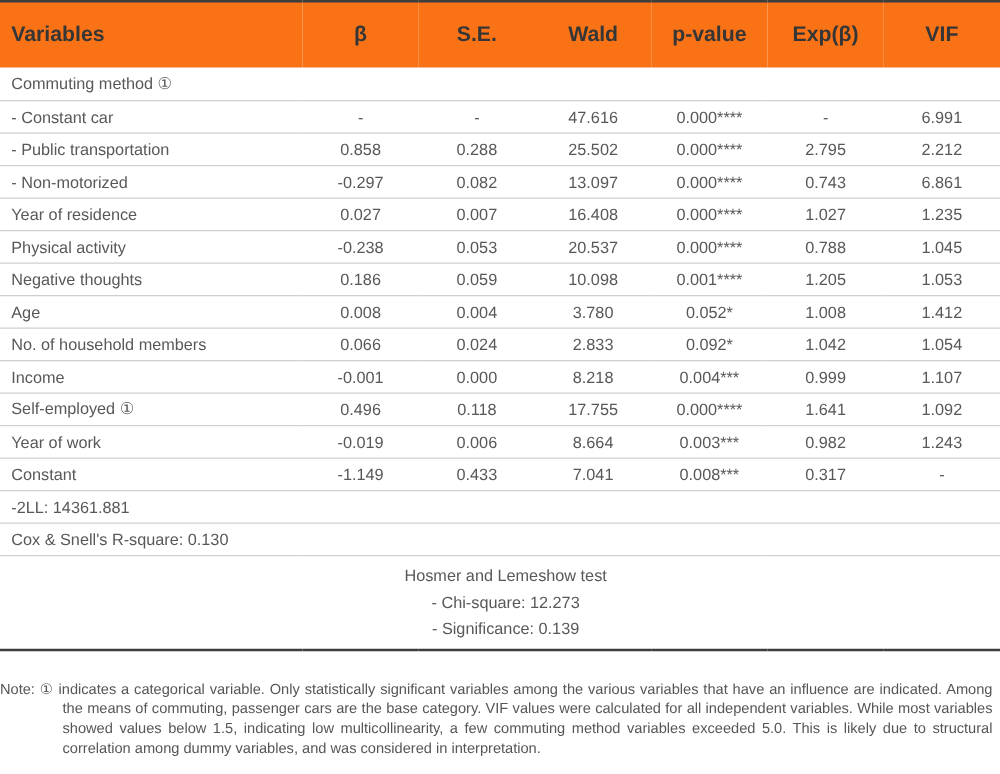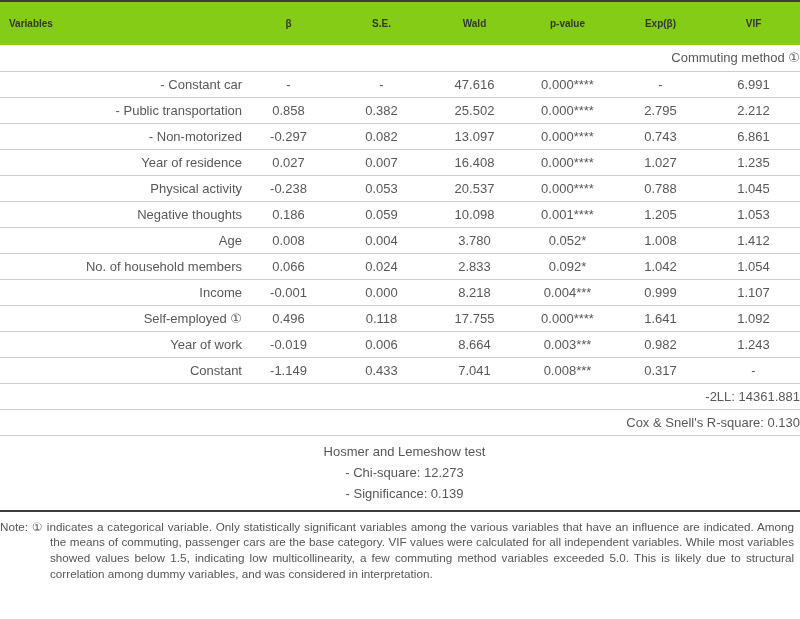--- a/index.html
+++ b/index.html
@@ -14,52 +14,52 @@
     width: 800px;
     border-collapse: collapse;
     table-layout: fixed;
     border-top: 2px solid #3d3d3d;
     border-bottom: 2px solid #3d3d3d;
     font-size: 13px;
   }
   col.c-var { width: 242px; }
   col.c-num { width: 93px; }
   thead th {
-    background: #84cc16;
+    background: #f97316;
     color: #363636;
     font-weight: bold;
     height: 28px;
     padding: 16px;
     text-align: center;
-    font-size: 10px;
+    font-size: 17px;
     vertical-align: middle;
   }
   thead th.h-var { text-align: left; padding-left: 9px; }
   tbody tr { border-top: 1px solid #cfcfcf; }
   tbody tr.first { border-top: none; }
   tbody td {
     height: 26px;
     padding: 0;
     text-align: center;
     vertical-align: middle;
     color: #585858;
   }
   tbody td.var, tbody td.span {
-    text-align: right;
+    text-align: left;
     padding-left: 9px;
   }
   tbody tr.hosmer td {
     height: auto;
     padding: 5px 0 6px 9px;
     line-height: 21px;
     text-align: center;
   }
   .note {
     width: 800px;
-    margin: 7px 0 0 0;
+    margin: 23px 0 0 0;
     font-size: 11.7px;
     line-height: 15.8px;
     color: #565656;
     text-align: justify;
     padding-left: 50px;
     padding-right: 6px;
     text-indent: -50px;
   }
 </style>
 </head>
@@ -95,21 +95,21 @@
       <td>-</td>
       <td>-</td>
       <td>47.616</td>
       <td>0.000****</td>
       <td>-</td>
       <td>6.991</td>
     </tr>
     <tr>
       <td class="var">- Public transportation</td>
       <td>0.858</td>
-      <td>0.382</td>
+      <td>0.288</td>
       <td>25.502</td>
       <td>0.000****</td>
       <td>2.795</td>
       <td>2.212</td>
     </tr>
     <tr>
       <td class="var">- Non-motorized</td>
       <td>-0.297</td>
       <td>0.082</td>
       <td>13.097</td>

